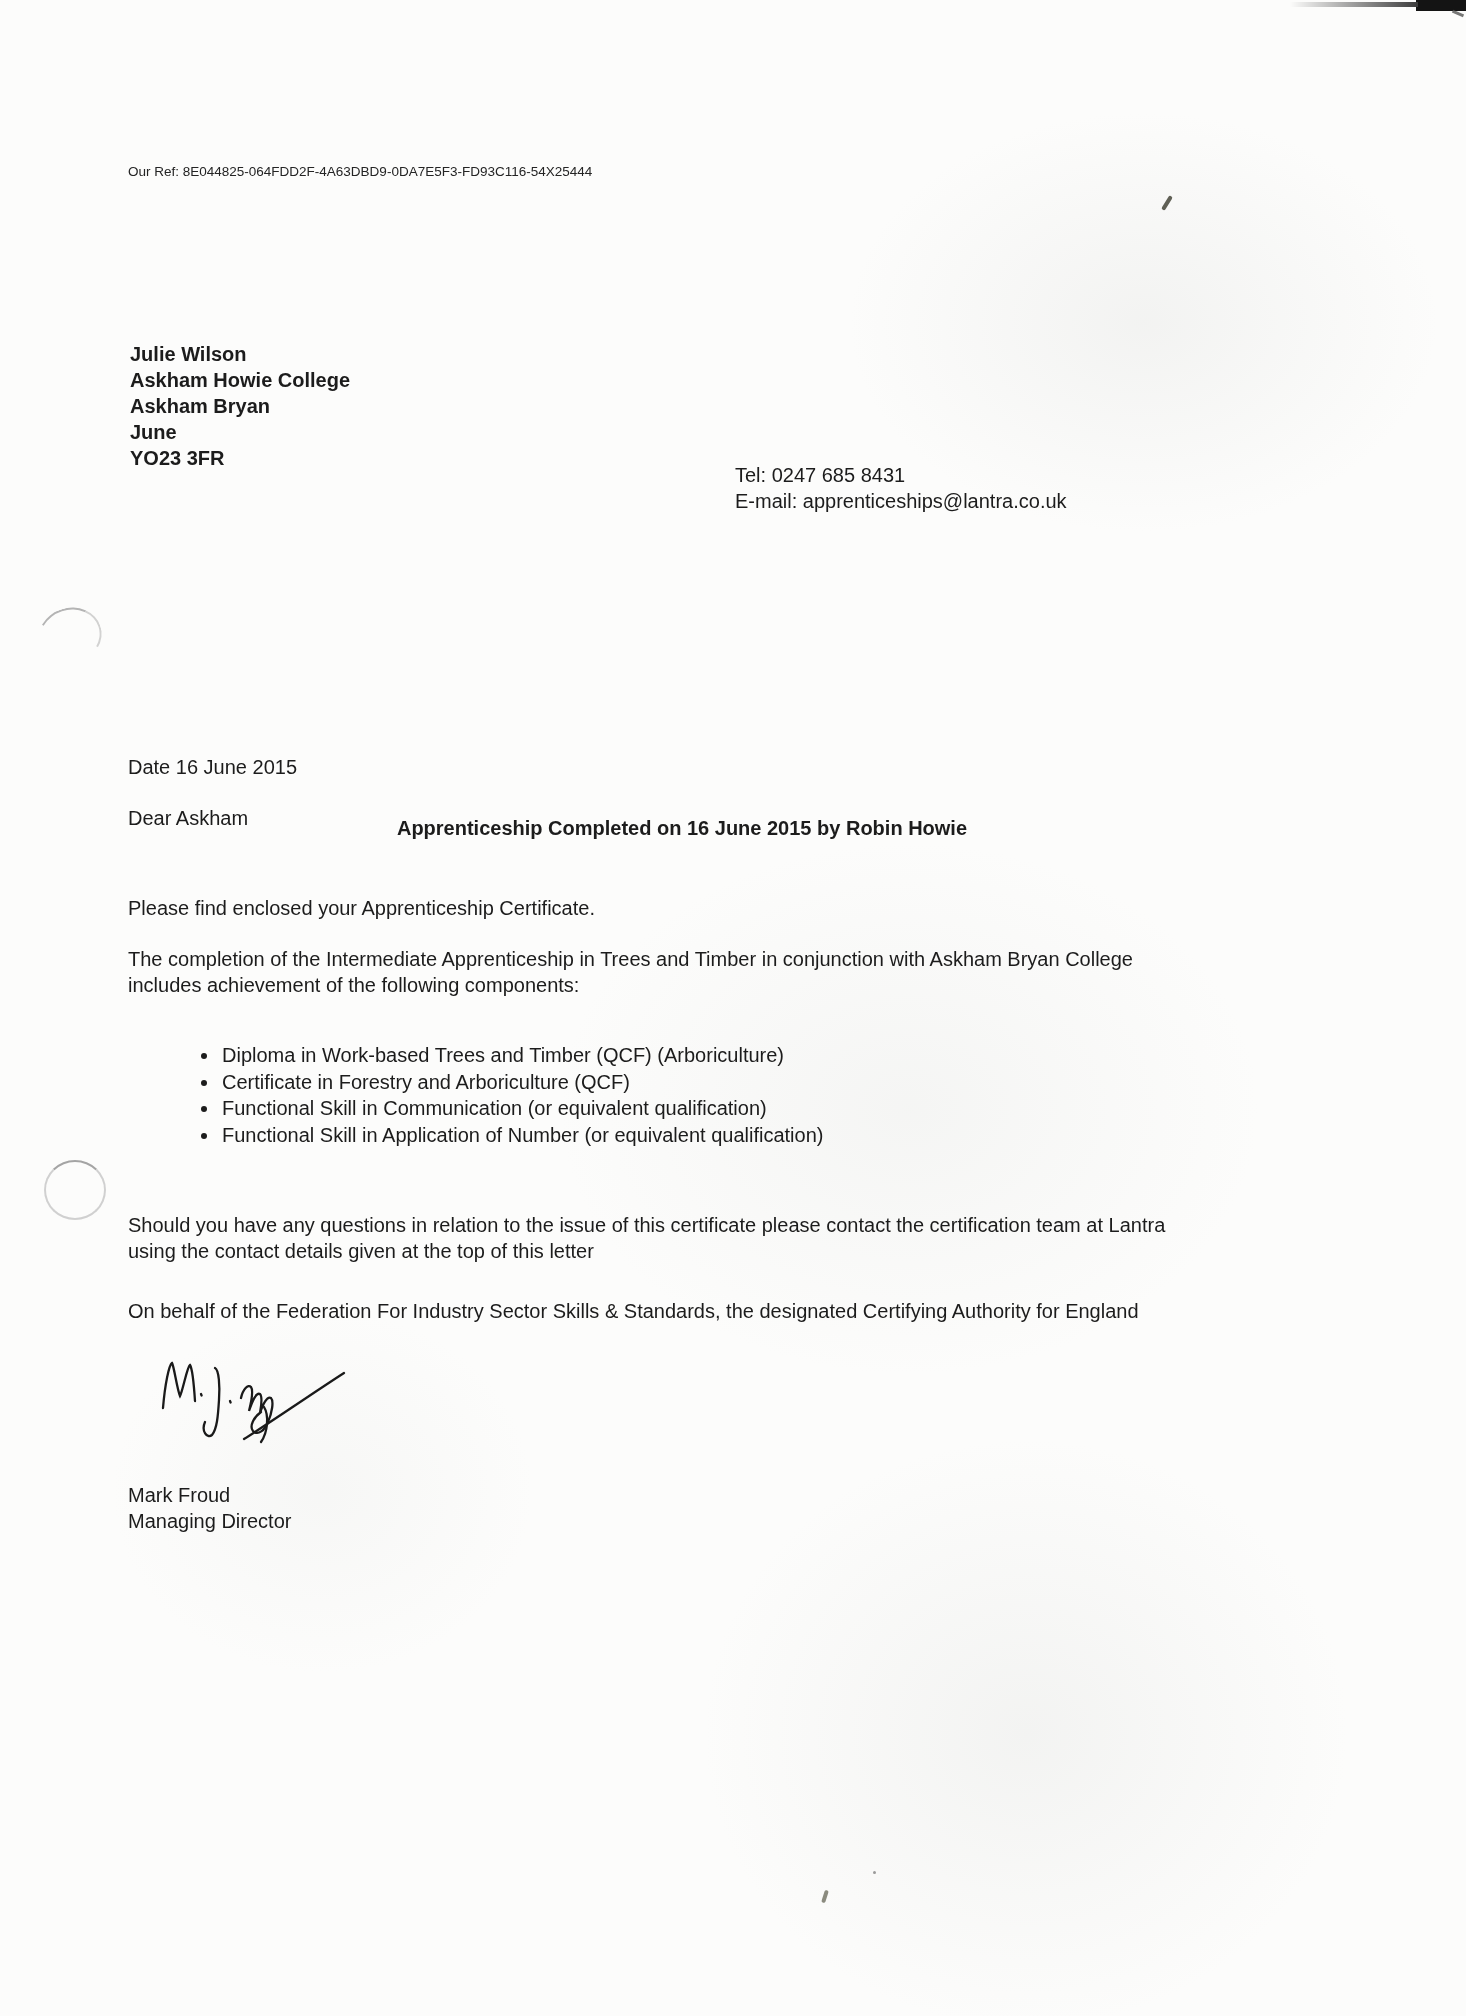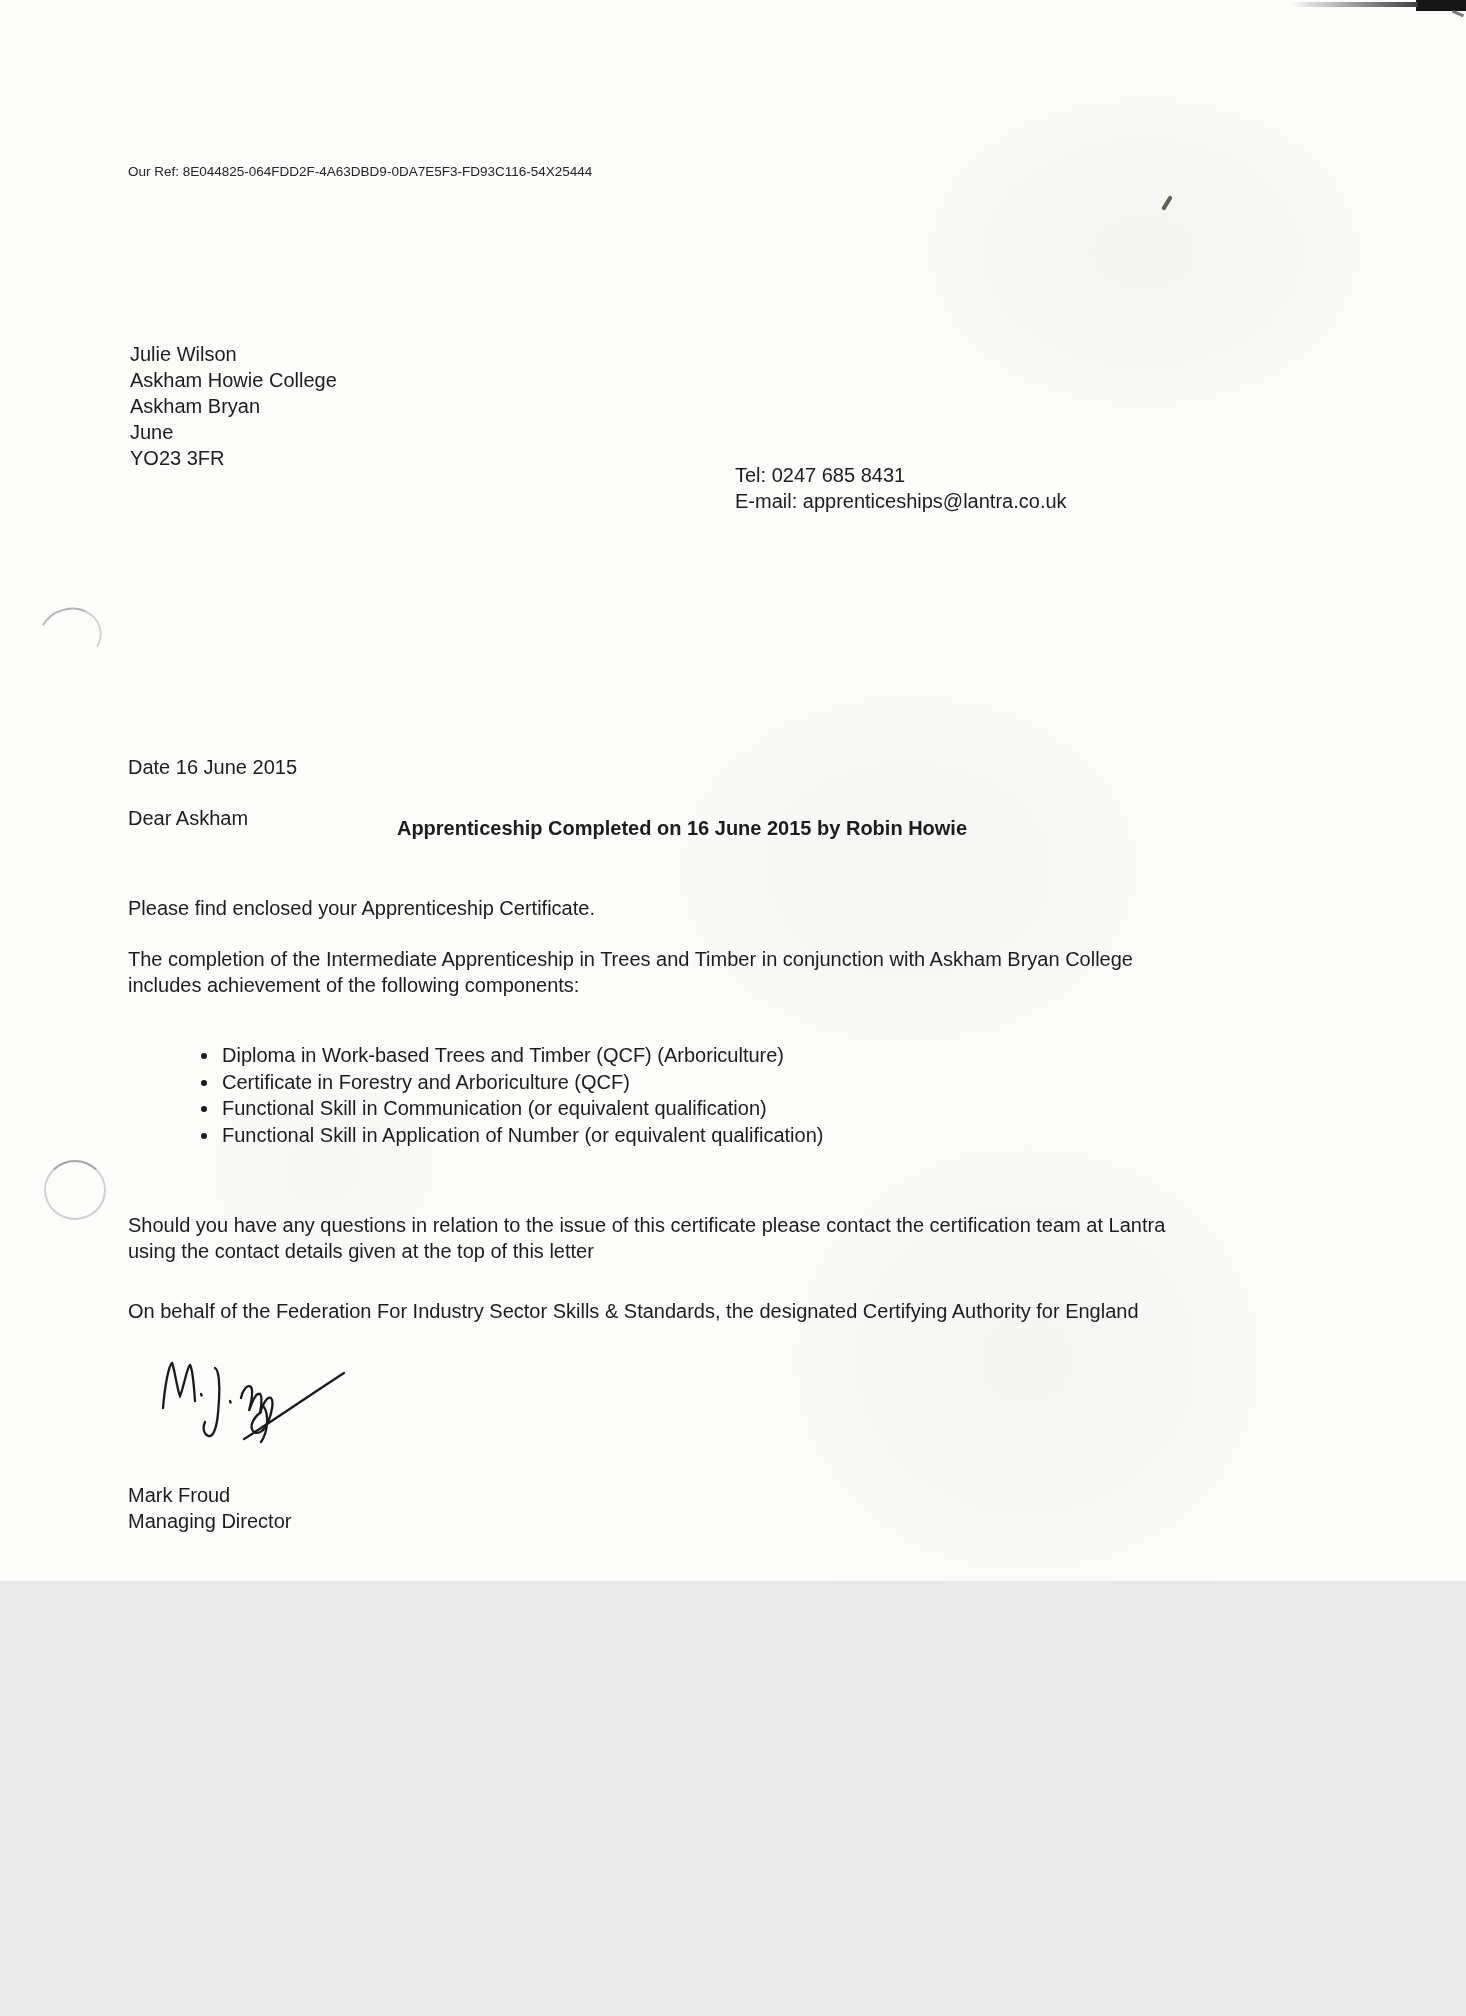--- a/index.html
+++ b/index.html
@@ -1,34 +1,34 @@
 <!DOCTYPE html>
 <html><head>
 <meta charset="utf-8">
 <style>
   html,body{margin:0;padding:0;background:#e8e8e8;}
   .page{
     position:relative;
-    width:1466px;height:1581px;
+    width:1466px;height:2016px;
     margin:0 auto;
     background:
       radial-gradient(420px 300px at 78% 16%, rgba(225,226,224,0.35), rgba(255,255,255,0) 70%),
       radial-gradient(500px 380px at 62% 55%, rgba(228,229,227,0.30), rgba(255,255,255,0) 70%),
       radial-gradient(460px 420px at 70% 86%, rgba(226,227,225,0.35), rgba(255,255,255,0) 70%),
       radial-gradient(300px 260px at 22% 74%, rgba(231,232,230,0.25), rgba(255,255,255,0) 70%),
       #fcfcfb;
     overflow:hidden;
     font-family:"Liberation Sans", sans-serif;
     color:#1c1c1c;
   }
   .txt{position:absolute;font-size:20px;line-height:26px;white-space:nowrap;margin-top:48px;}
   .ref{position:absolute;left:128px;top:164px;font-size:13.5px;line-height:16px;color:#242424;white-space:nowrap;}
   .addr{position:absolute;font-size:20px;line-height:26px;}
   .addr div{white-space:nowrap;}
-  .recipient{left:130px;top:341px;}
+  .recipient{left:130px;top:341px;font-weight:bold;}
   .sender{left:735px;top:341px;}
   .contact{left:735px;top:462px;}
   .date-line{left:128px;top:706px;}
   .salutation{left:128px;top:757px;}
   .subject{position:absolute;left:128px;top:817px;width:1108px;text-align:center;font-size:20px;font-weight:bold;white-space:nowrap;}
   .para{position:absolute;left:128px;font-size:20px;line-height:26px;}
   .para div{white-space:nowrap;}
   .p1{top:895px;}
   .p2{top:946px;}
   .p3{top:1212px;}

